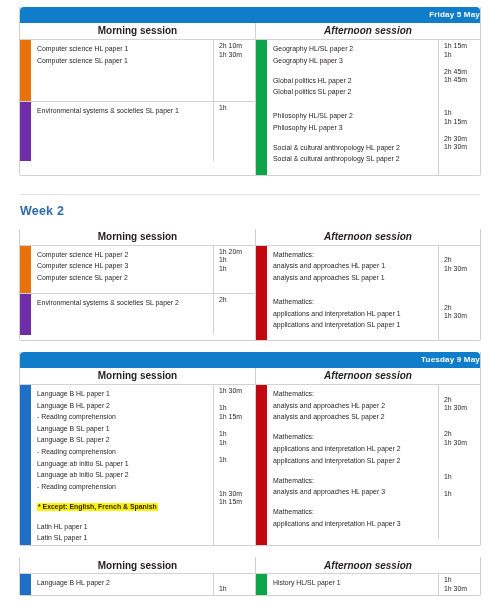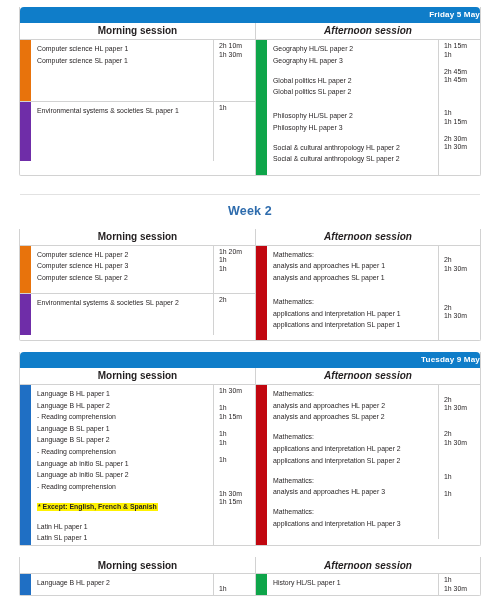--- a/index.html
+++ b/index.html
@@ -8,21 +8,21 @@
     font-family:"Liberation Sans","DejaVu Sans",sans-serif;
     color:#231f20;
     -webkit-font-smoothing:antialiased;
   }
   .page{position:relative;width:500px;height:613px;}
 
   
   .week-block{width:460px;margin:0 auto;padding-top:7px;}
   .week-rule{height:1px;background:#e2e2e2;width:100%;margin:0 0 9px 0;}
   .week-title{
-    text-align:center;color:#2e6cad;font-size:12.5px;font-weight:bold;
+    text-align:left;color:#2e6cad;font-size:12.5px;font-weight:bold;
     letter-spacing:.2px;margin:0 0 11px 0;
   }
 
   
   .day{
     width:462px;margin:0 auto 11px auto;
     border:1px solid #d2d2d2;border-top:none;
     border-radius:0 0 2px 2px;
     background:#fff;
     box-sizing:border-box;

